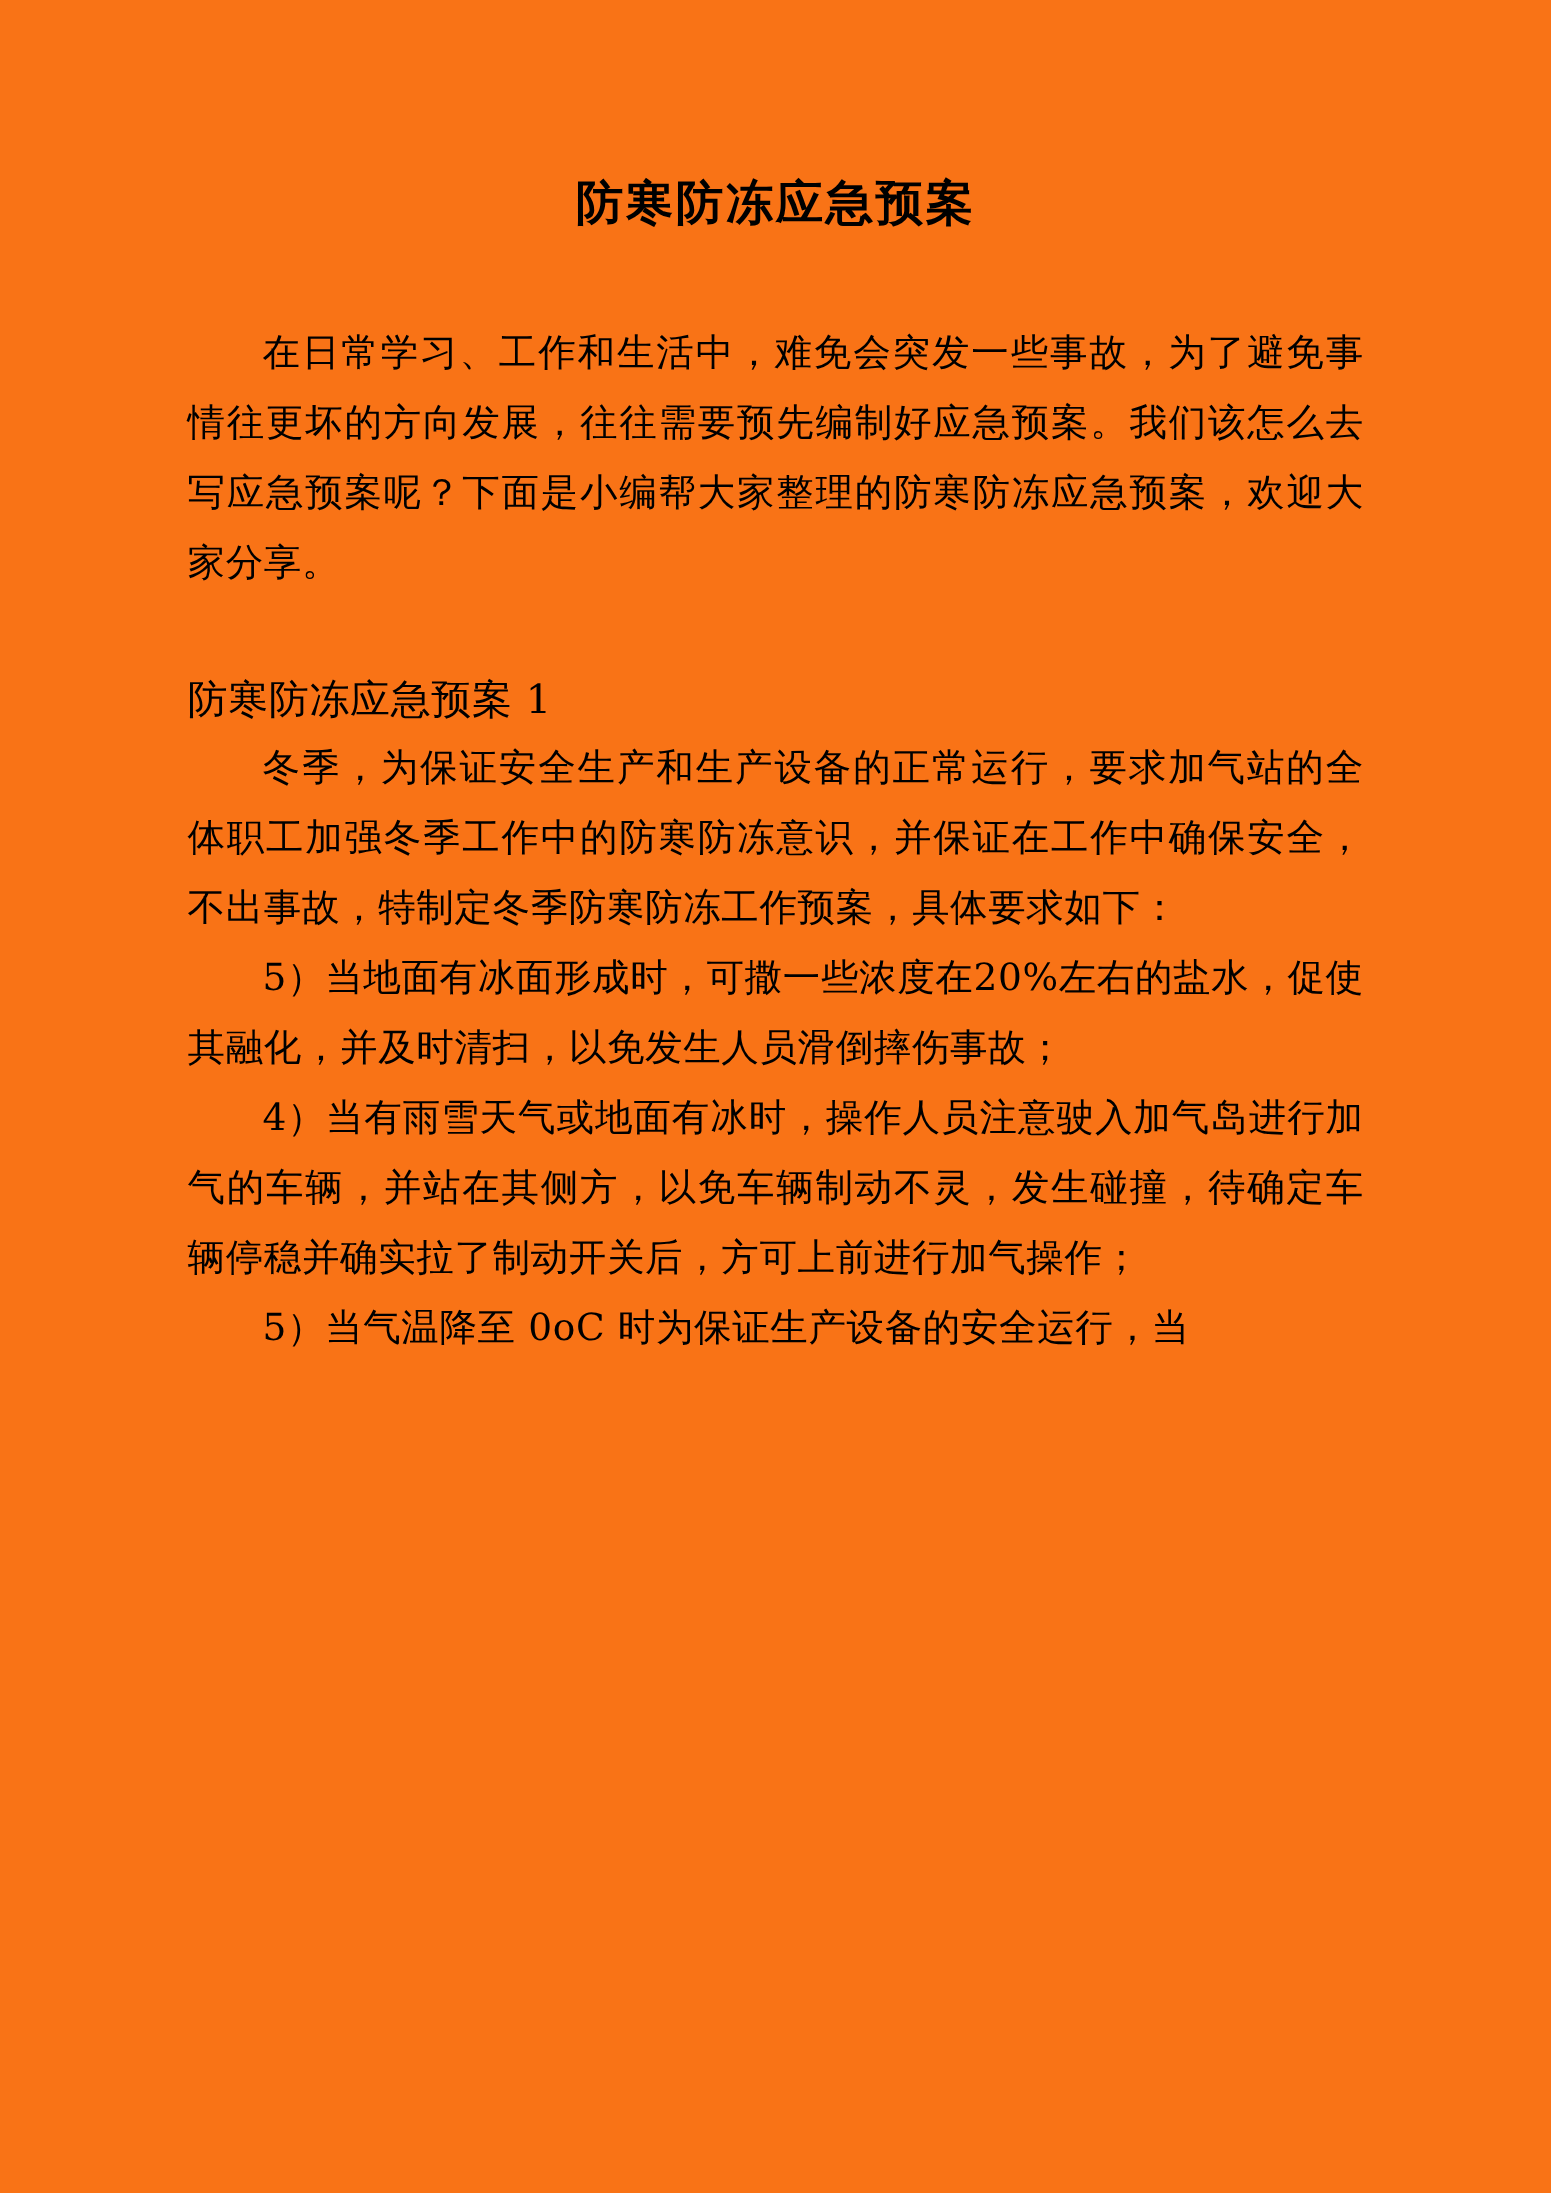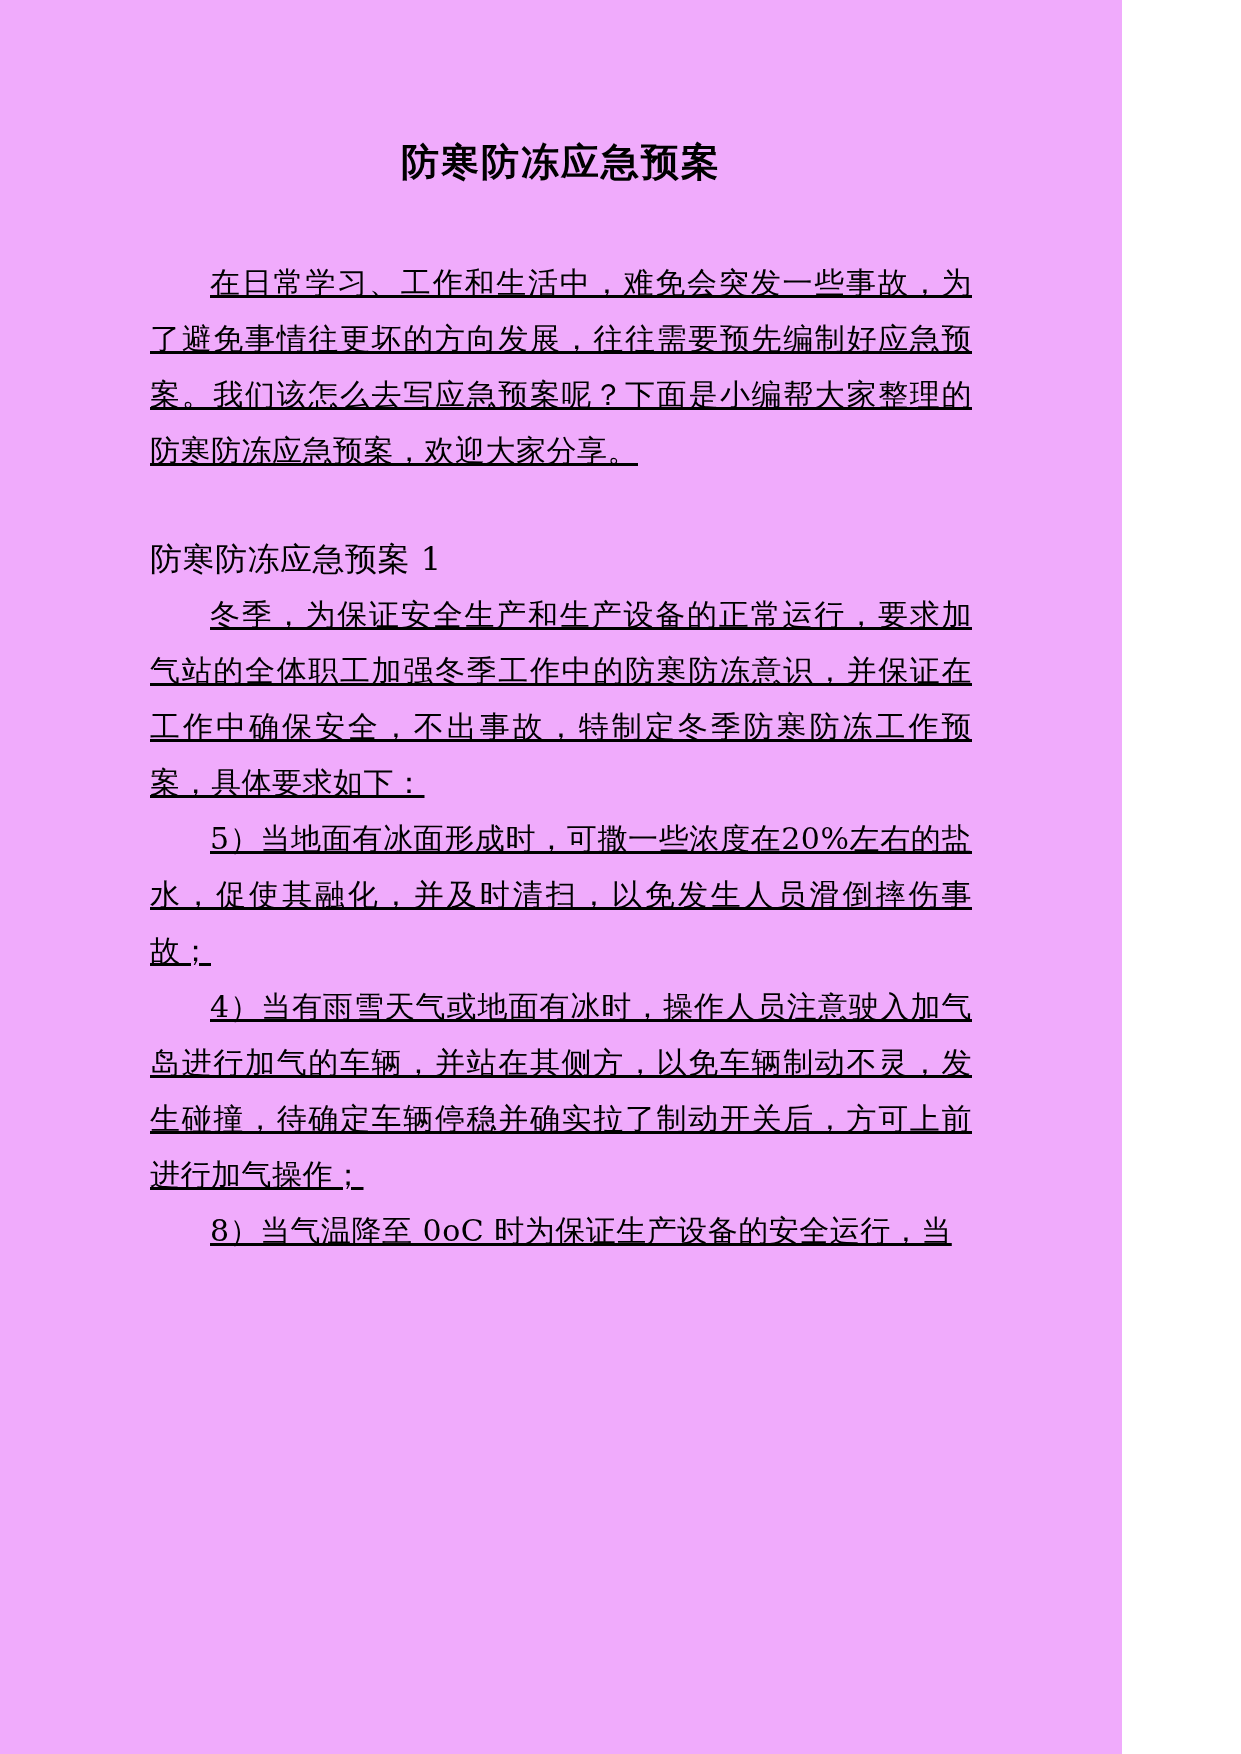--- a/index.html
+++ b/index.html
@@ -9,45 +9,44 @@
   }
   body {
     width: 1241px;
     height: 1754px;
     font-family: "DejaVu Serif", "Liberation Serif", serif;
     color: #000000;
     overflow: hidden;
   }
   .page {
     box-sizing: border-box;
-    width: 1122px;
+    width: 1241px;
     height: 1754px;
     padding: 120px 150px 16px 150px;
-    background: #f0abfc;
+    background: #f97316;
   }
   .doc-title {
     text-align: center;
     font-family: "DejaVu Sans", "Liberation Sans", sans-serif;
     font-weight: bold;
     font-size: 38px;
     letter-spacing: 2px;
     margin: 16px 0 0 0;
     line-height: 1.4;
   }
   .body-block {
     margin-top: 66px;
   }
   p.para {
     margin: 0;
     font-size: 30px;
     line-height: 56px;
     text-align: justify;
     text-justify: inter-ideograph;
     letter-spacing: 0.5px;
-    text-decoration: underline;
   }
   p.indent {
     text-indent: 2em;
   }
   p.heading-line {
     margin: 0;
     font-size: 32px;
     line-height: 56px;
     letter-spacing: 0.5px;
   }
@@ -70,17 +69,17 @@
     <p class="para indent">在日常学习、工作和生活中，难免会突发一些事故，为了避免事情往更坏的方向发展，往往需要预先编制好应急预案。我们该怎么去写应急预案呢？下面是小编帮大家整理的防寒防冻应急预案，欢迎大家分享。</p>
 
     <div class="gap-lg"></div>
 
     <p class="heading-line">防寒防冻应急预案 1</p>
 
     <div class="section">
       <p class="para indent">冬季，为保证安全生产和生产设备的正常运行，要求加气站的全体职工加强冬季工作中的防寒防冻意识，并保证在工作中确保安全，不出事故，特制定冬季防寒防冻工作预案，具体要求如下：</p>
       <p class="para indent">5）当地面有冰面形成时，可撒一些浓度在20%左右的盐水，促使其融化，并及时清扫，以免发生人员滑倒摔伤事故；</p>
       <p class="para indent">4）当有雨雪天气或地面有冰时，操作人员注意驶入加气岛进行加气的车辆，并站在其侧方，以免车辆制动不灵，发生碰撞，待确定车辆停稳并确实拉了制动开关后，方可上前进行加气操作；</p>
-      <p class="para indent">8）当气温降至 0oC 时为保证生产设备的安全运行，当</p>
+      <p class="para indent">5）当气温降至 0oC 时为保证生产设备的安全运行，当</p>
     </div>
 
   </div>
 </div>
 
 </body></html>

